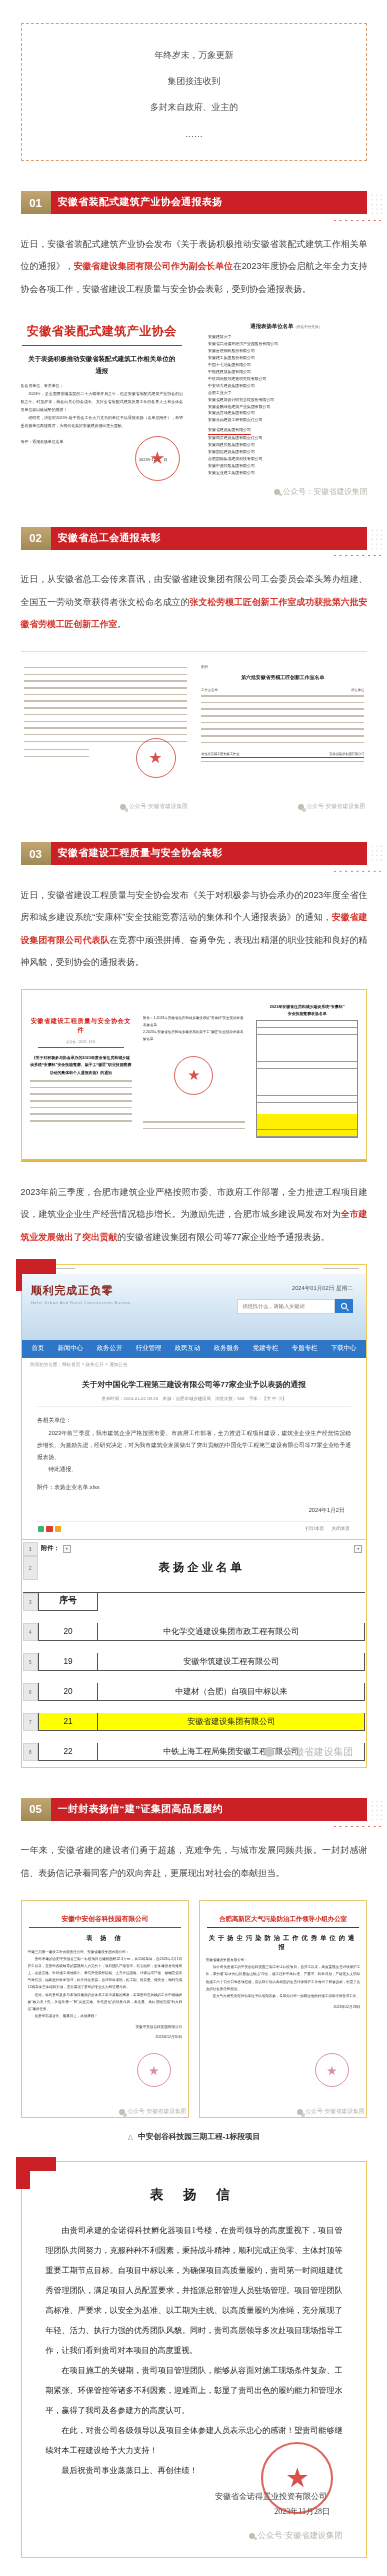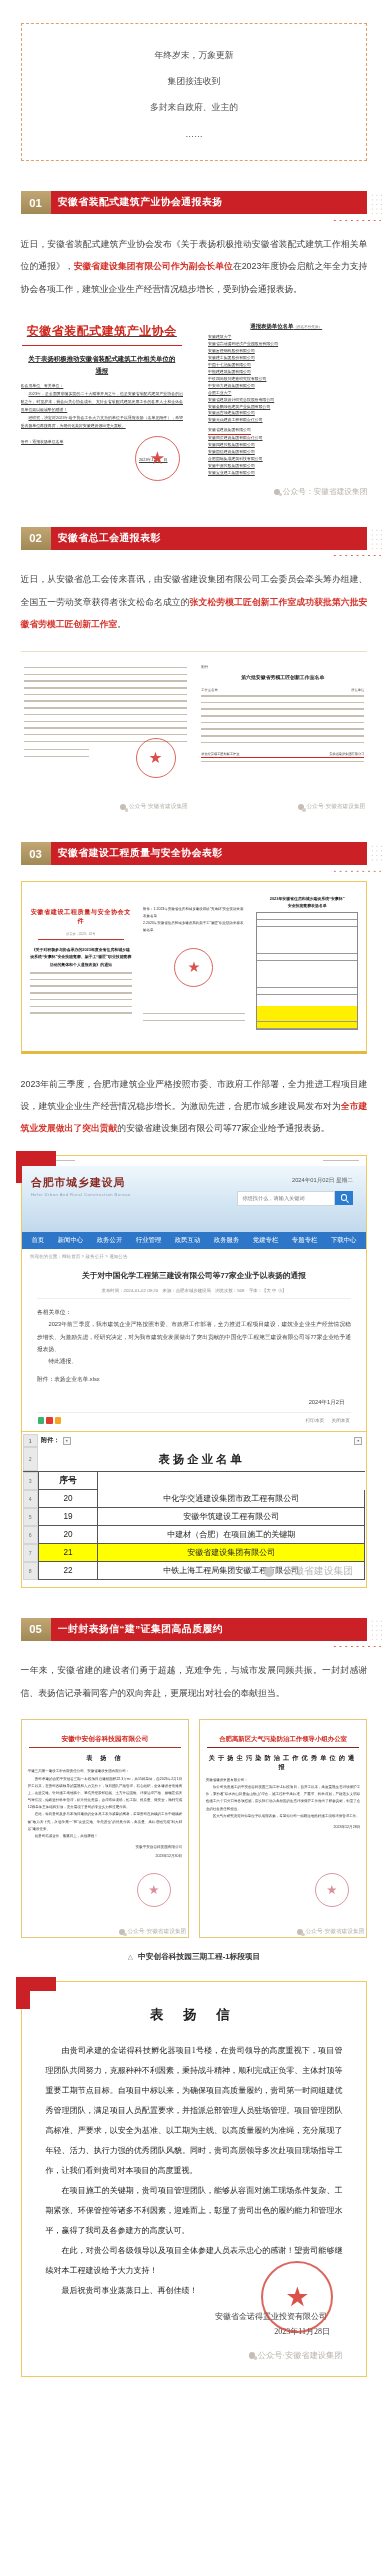--- a/index.html
+++ b/index.html
@@ -29,21 +29,21 @@
   .bars{background:repeating-linear-gradient(180deg,#c6bfb2 0 1.5px,transparent 1.5px 6.7px);}
   .wm{display:flex;align-items:center;gap:2.6px;color:#b9b4ac;font-size:5.7px;justify-content:flex-end;}
   .wm i{width:6.2px;height:6.2px;border-radius:50%;background:#c4beb4;display:inline-block;position:relative;}
   .wm i:after{content:"";position:absolute;left:4.6px;top:4.1px;width:3.6px;height:3.6px;border-radius:50%;background:#d4cfc6;}
   .seal{border:1.5px solid rgba(213,62,54,.8);border-radius:50%;display:flex;align-items:center;justify-content:center;}
   .seal span{color:rgba(213,62,54,.9);}
   .seal.pink{border-color:rgba(201,96,112,.65);}
   .seal.pink span{color:rgba(201,96,112,.7);}
 
   
-  .doc1{margin:15.5px 20.6px 0;display:flex;gap:22px;height:181px;overflow:hidden;position:relative;background:#fff;text-decoration:underline;}
+  .doc1{margin:15.5px 20.6px 0;display:flex;gap:22px;height:181px;overflow:hidden;position:relative;background:#fff;}
   .doc1 .pg{flex:1;position:relative;}
   .doc1-org{color:#d0281e;font-weight:bold;font-size:12px;letter-spacing:0.5px;text-align:center;
     border-bottom:1.5px solid #d0281e;padding-bottom:5.2px;margin:8.2px 1px 7.2px;line-height:1.3;}
   .doc1-title{font-weight:bold;font-size:6.4px;text-align:center;color:#222;line-height:1.9;margin:2.1px 7.2px 5.2px;}
   .t7{font-size:3.9px;line-height:2.05;color:#333;text-align:justify;}
   .t7 p{margin:0;text-indent:2em;}
   .doc1 .salute{text-indent:0;}
   .doc1-attach{font-size:3.9px;color:#333;margin-top:8.2px;}
   .doc1-date{font-size:3.9px;color:#333;text-align:right;margin:13.4px 15.5px 0 0;}
   .seal1{position:absolute;right:3.1px;bottom:15.5px;width:43px;height:43px;}
@@ -131,21 +131,21 @@
   .excel{border-top:1px solid #f0ca5e;background:#fff;padding:2.1px 1px 6.2px;position:relative;}
   .xrow{display:flex;align-items:stretch;}
   .xnum{width:13.4px;background:#e9e9e9;color:#777;font-size:5.2px;display:flex;align-items:center;justify-content:center;border:0.5px solid #d4d4d4;}
   .xcell{flex:1;display:flex;align-items:center;}
   .xr1{height:13.4px;font-size:6.2px;color:#222;font-weight:bold;}
   .xr1 .xcell{padding-left:3.1px;gap:3.1px;}
   .dd{width:6.2px;height:6.2px;border:0.5px solid #aaa;color:#777;font-size:3.6px;display:inline-flex;align-items:center;justify-content:center;cursor:pointer;background:#f7f7f7;}
   .dd.right{margin-left:auto;margin-right:3.1px;}
   .xr2{height:24px;}
   .xr2 .xcell{justify-content:center;font-size:11.3px;font-weight:bold;color:#222;letter-spacing:3.1px;}
-  .xtable .xrow{height:18px;}
+  .xtable .xrow{height:18px;margin-top:12px;}
   .xtable .cno{width:58px;border:0.5px solid #555;border-top:none;display:flex;align-items:center;justify-content:center;font-size:8.2px;color:#222;}
   .xtable .cname{flex:1;border:0.5px solid #555;border-left:none;border-top:none;display:flex;align-items:center;justify-content:center;font-size:8px;color:#222;}
   .xtable .xrow.hd{border-top:0.5px solid #555;}
   .xtable .xrow.hd .cno,.xtable .xrow.hd .cname{font-weight:bold;font-size:8.8px;}
   .xtable .xrow.hi .cno,.xtable .xrow.hi .cname{background:#ffff00;}
   .xl-wm{position:absolute;right:13.4px;bottom:8.2px;color:#b8b8b8;font-size:9.8px;display:flex;align-items:center;gap:10px;}
   .xl-wm i{width:10.3px;height:10.3px;border-radius:50%;background:#c9c9c9;display:inline-block;}
 
   
   .letters{display:flex;gap:9.3px;margin:15.5px 20.6px 0;}
@@ -191,21 +191,21 @@
   </div>
 
   <div class="banner-wrap">
     <div class="banner">
       <div class="banner-num">01</div>
       <div class="banner-bar">安徽省装配式建筑产业协会通报表扬</div>
     </div>
     <div class="dots-a"></div>
     <div class="dots-b"></div>
   </div>
-  <div class="para"><span>近日，安徽省装配式建筑产业协会发布《关于表扬积极推动安徽省装配式建筑工作相关单位的通报》，</span><span class="red">安徽省建设集团有限公司作为副会长单位</span><span>在2023年度协会启航之年全力支持协会各项工作，建筑业企业生产经营情况稳步增长，受到协会通报表扬。</span></div>
+  <div class="para"><span>近日，安徽省装配式建筑产业协会发布《关于表扬积极推动安徽省装配式建筑工作相关单位的通报》，</span><span class="red">安徽省建设集团有限公司作为副会长单位</span><span>在2023年度协会启航之年全力支持协会各项工作，安徽省建设工程质量与安全协会表彰，受到协会通报表扬。</span></div>
 
   <div class="doc1">
     <div class="pg">
       <div class="doc1-org">安徽省装配式建筑产业协会</div>
       <div class="doc1-title">关于表扬积极推动安徽省装配式建筑工作相关单位的通报</div>
       <div class="t7">
         <p class="salute">各会员单位、有关单位：</p>
         <p>2023年，是全面贯彻落实党的二十大精神开局之年，也是安徽省装配式建筑产业协会的启航之年。时至岁末，我会向关心协会成长、支持全省装配式建筑发展工作的各界人士和全体会员单位致以最诚挚的感谢！</p>
         <p>经研究，决定对2023年给予协会工作大力支持的单位予以通报表扬（名单见附件），希望受表扬单位再接再厉，为现代化美好安徽建设做出更大贡献。</p>
       </div>
@@ -295,20 +295,21 @@
   </div>
 
   <div class="banner-wrap">
     <div class="banner">
       <div class="banner-num">03</div>
       <div class="banner-bar">安徽省建设工程质量与安全协会表彰</div>
     </div>
     <div class="dots-a"></div>
     <div class="dots-b"></div>
   </div>
+  <div class="para"><span>近日，安徽省建设工程质量与安全协会发布《关于对积极参与协会承办的2023年度全省住房和城乡建设系统“安康杯”安全技能竞赛活动的集体和个人通报表扬》的通知，</span><span class="red">安徽省建设集团有限公司代表队</span><span>在竞赛中顽强拼搏、奋勇争先，表现出精湛的职业技能和良好的精神风貌，受到协会的通报表扬。</span></div>
 
   <div class="frame3">
     <div class="frame3-in">
       <div class="pg">
         <div class="doc3-org">安徽省建设工程质量与安全协会文件</div>
         <div class="doc3-no">质安协〔2023〕42号</div>
         <div class="doc3-hr"></div>
         <div class="doc3-title">《关于对积极参与协会承办的2023年度全省住房和城乡建设系统“安康杯”安全技能竞赛、架子工“徽匠”职业技能竞赛活动的集体和个人通报表扬》的通知</div>
         <div class="bars" style="height:44px;"></div>
       </div>
@@ -334,21 +335,21 @@
 
   <div class="para"><span>2023年前三季度，合肥市建筑企业严格按照市委、市政府工作部署，全力推进工程项目建设，建筑业企业生产经营情况稳步增长。为激励先进，合肥市城乡建设局发布对为</span><span class="red">全市建筑业发展做出了突出贡献</span><span>的安徽省建设集团有限公司等77家企业给予通报表扬。</span></div>
 
   <div class="frame4">
     <div class="corner-red"></div>
     <div class="topbar">
       <div class="bars" style="width:46px;"></div>
       <div class="bars" style="width:36px;"></div>
     </div>
     <div class="bluehead">
-      <div class="sitelogo">合肥市城乡建设局</div>
+      <div class="sitelogo">顺利完成正负零</div>
       <div class="sitelogo-en">Hefei Urban And Rural Construction Bureau</div>
       <div class="sitedate">2024年01月02日 星期二</div>
       <div class="searchrow">
         <input class="search" placeholder="你想找什么，请输入关键词" style="">
         <button class="searchbtn">
             <span class="mag"></span>
           </button>
       </div>
     </div>
     <div class="nav">
@@ -410,21 +411,21 @@
           <div class="cname">中化学交通建设集团市政工程有限公司</div>
         </div>
         <div class="xrow">
           <div class="xnum">5</div>
           <div class="cno">19</div>
           <div class="cname">安徽华筑建设工程有限公司</div>
         </div>
         <div class="xrow">
           <div class="xnum">6</div>
           <div class="cno">20</div>
-          <div class="cname">中建材（合肥）在项目施工的关键期</div>
+          <div class="cname">中建材（合肥）自项目中标以来</div>
         </div>
         <div class="xrow hi">
           <div class="xnum">7</div>
           <div class="cno">21</div>
           <div class="cname">安徽省建设集团有限公司</div>
         </div>
         <div class="xrow">
           <div class="xnum">8</div>
           <div class="cno">22</div>
           <div class="cname">中铁上海工程局集团安徽工程有限公司</div>

